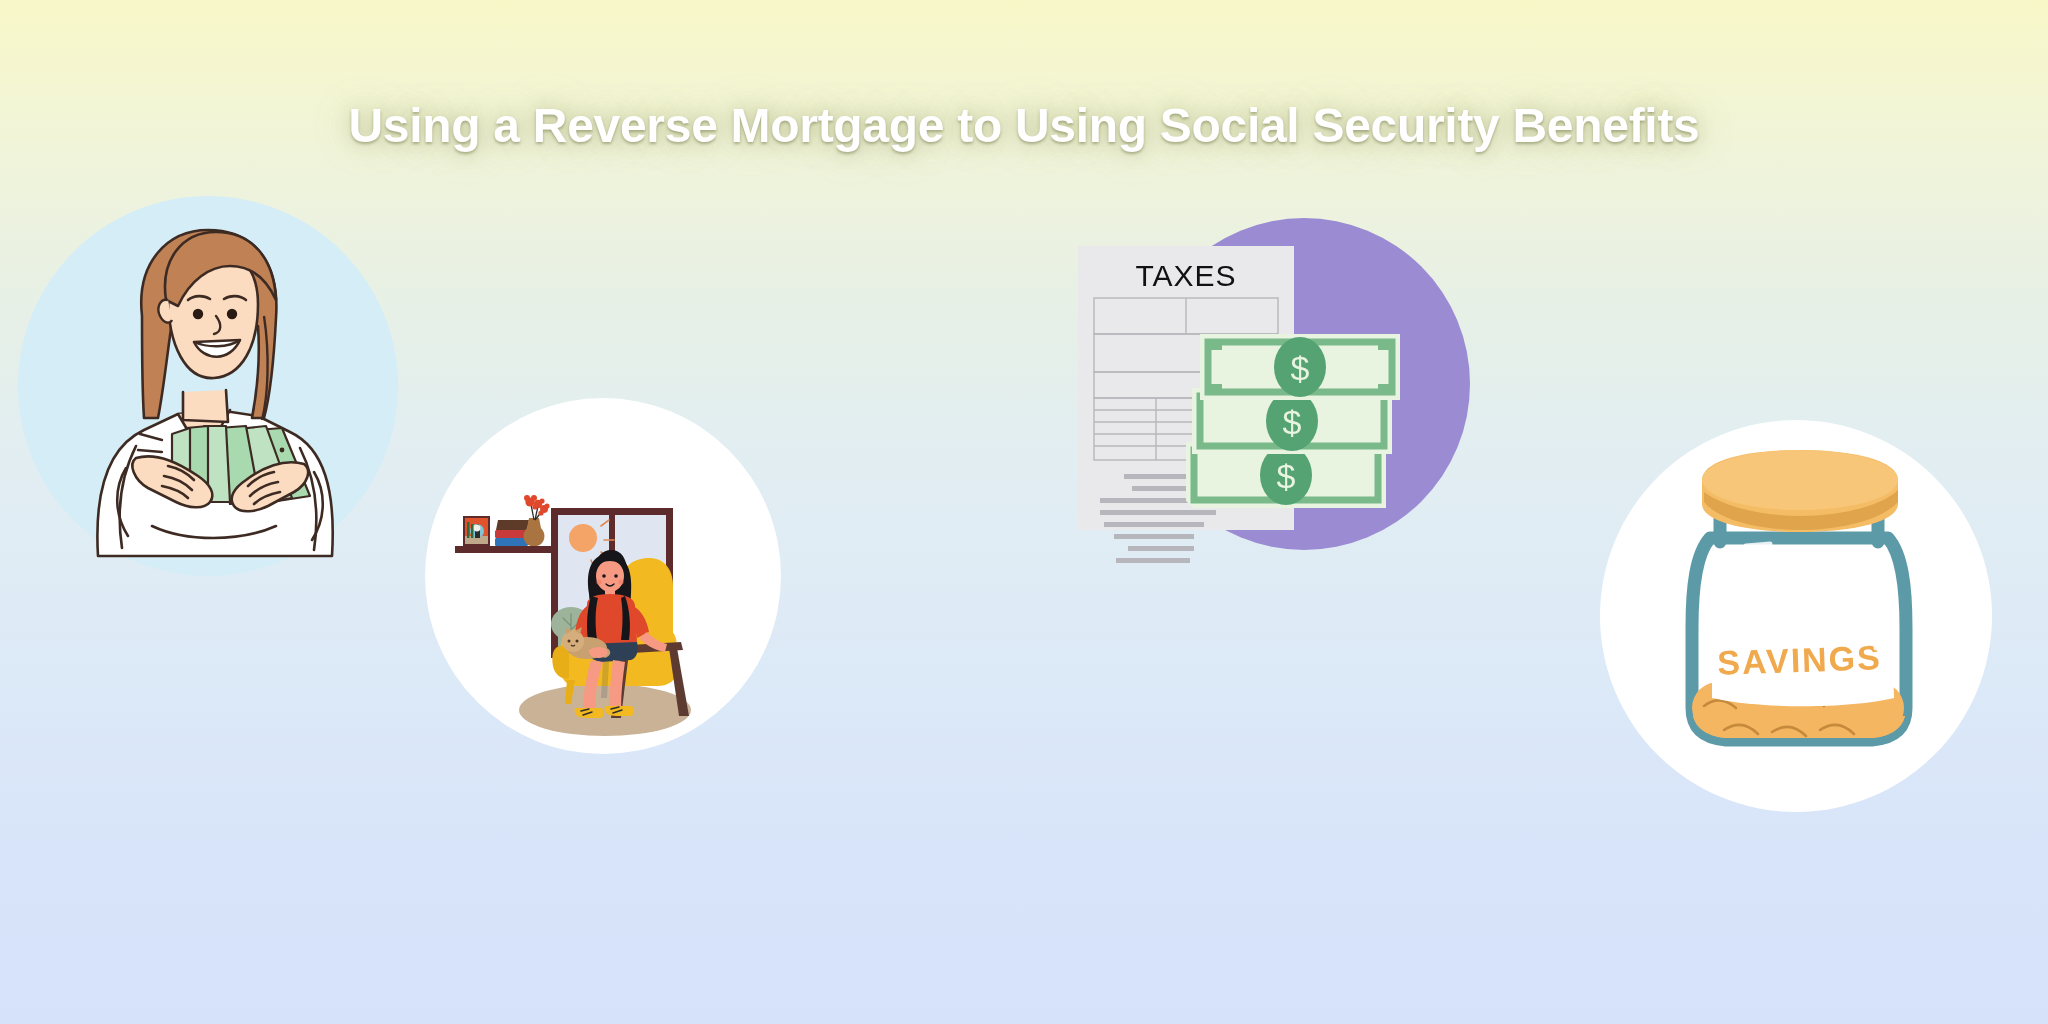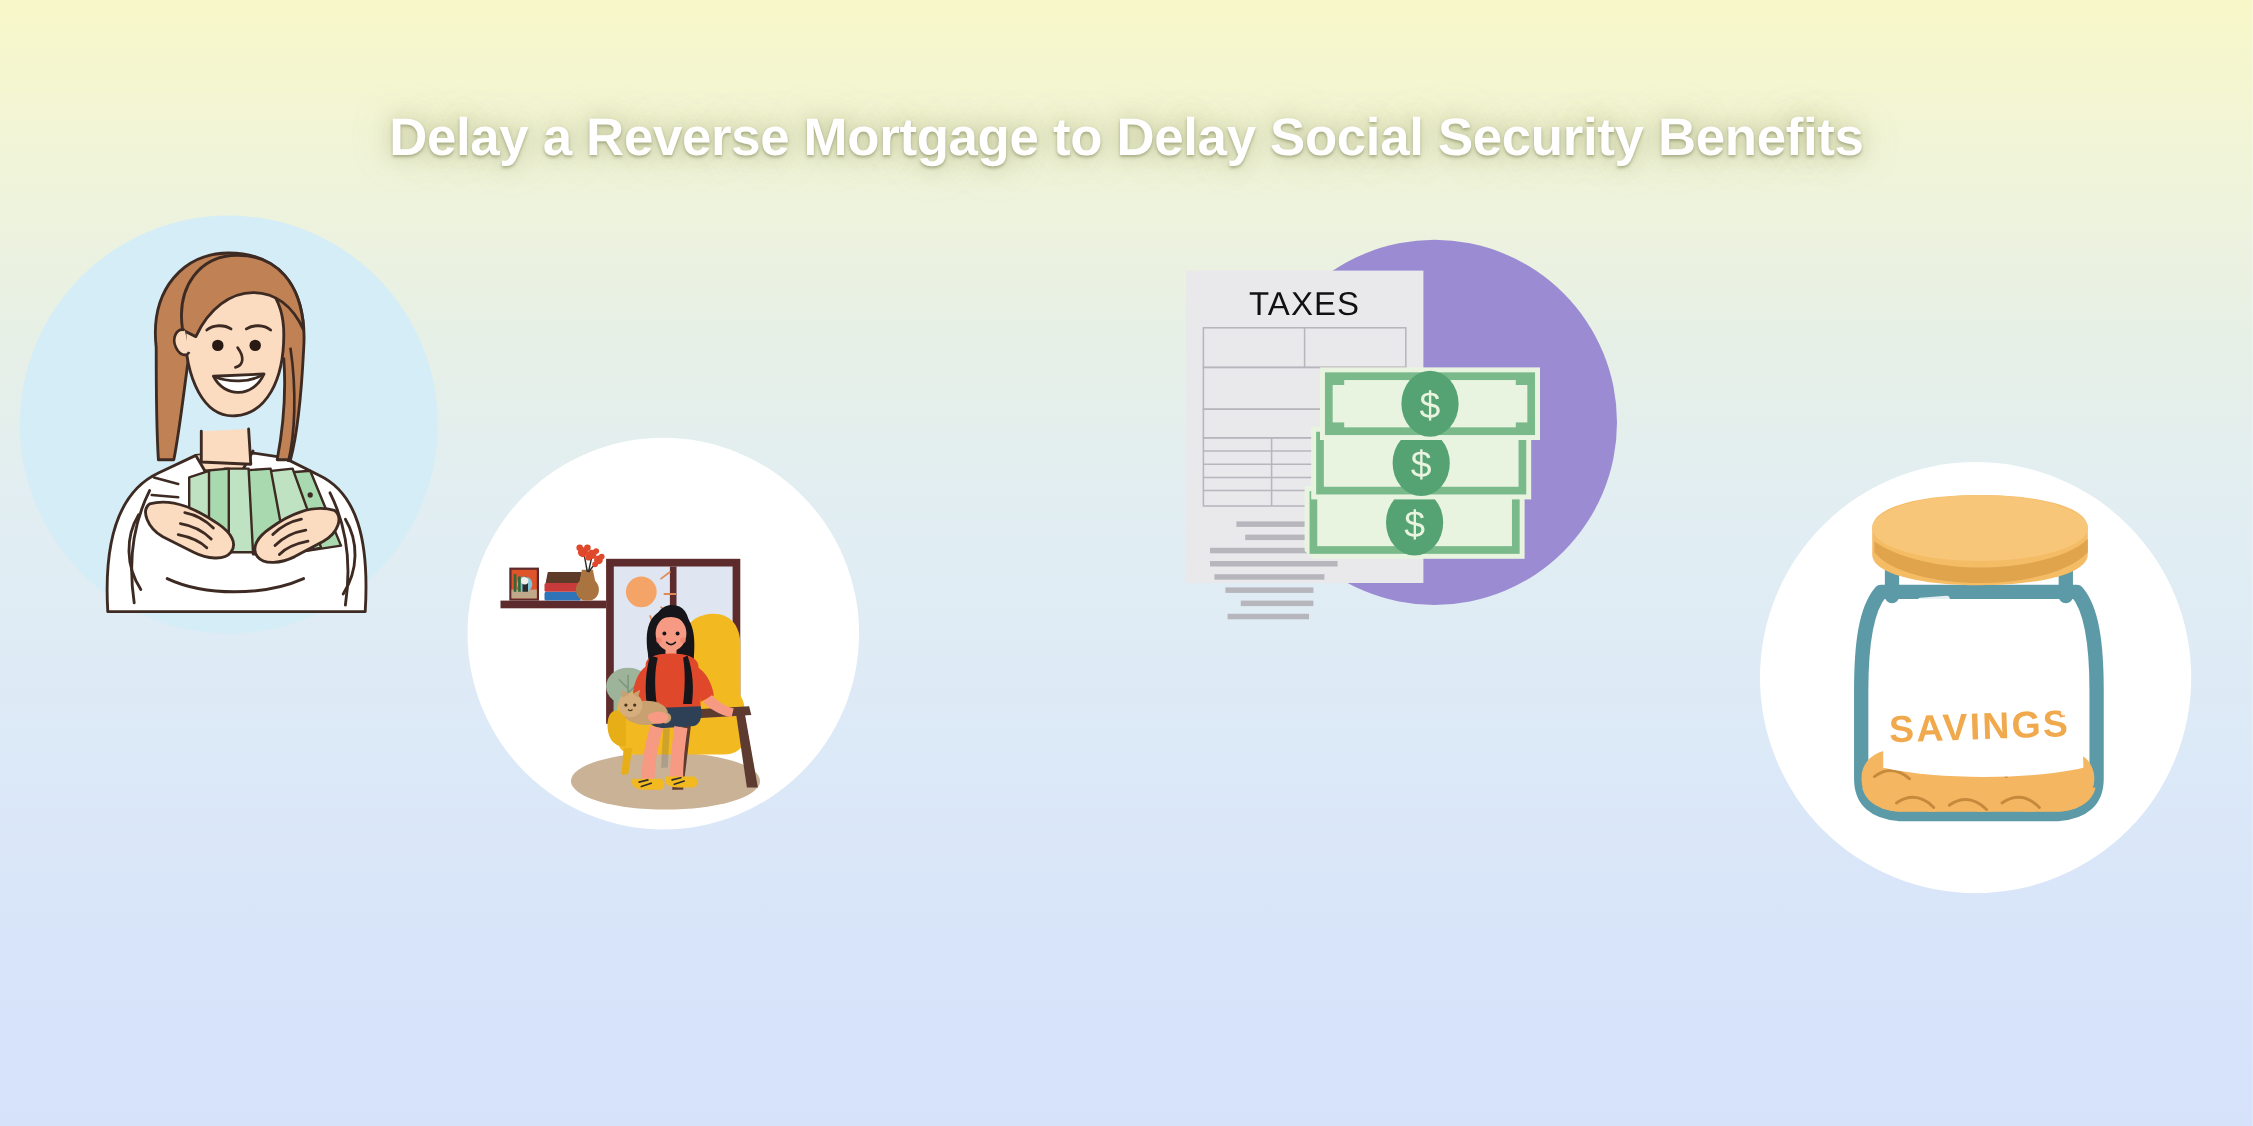--- a/index.html
+++ b/index.html
@@ -70,21 +70,21 @@
     font-size:34px; fill:#f0a94c; letter-spacing:2px;
   }
   .bill-dollar {
     font-family:"Liberation Sans", sans-serif;
     font-size:34px; fill:#e9f4e0; font-weight:normal;
   }
 </style>
 </head>
 <body>
 
-<div class="hero-title">Delay a Reverse Mortgage to Delay Social Security Benefits</div>
+<div class="hero-title">Using a Reverse Mortgage to Using Social Security Benefits</div>
 
 <div class="scene" id="scene-cash">
   <div class="disc"></div>
   <svg class="wc-svg" viewBox="0 0 400 400">
     <defs>
       <clipPath id="discClip1">
           <circle cx="190" cy="190" r="190"></circle>
         </clipPath>
     </defs>
 

